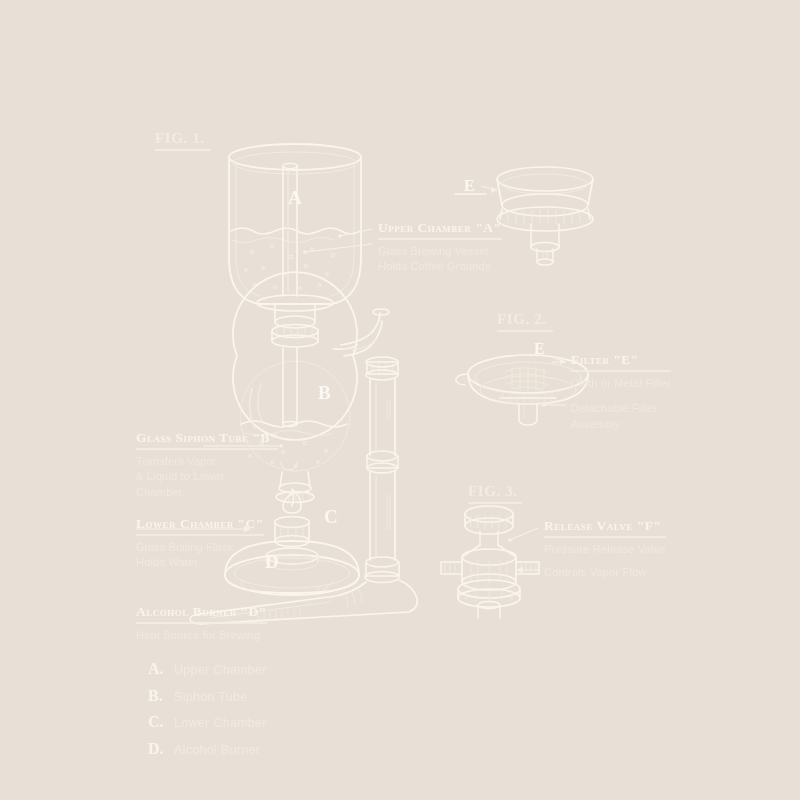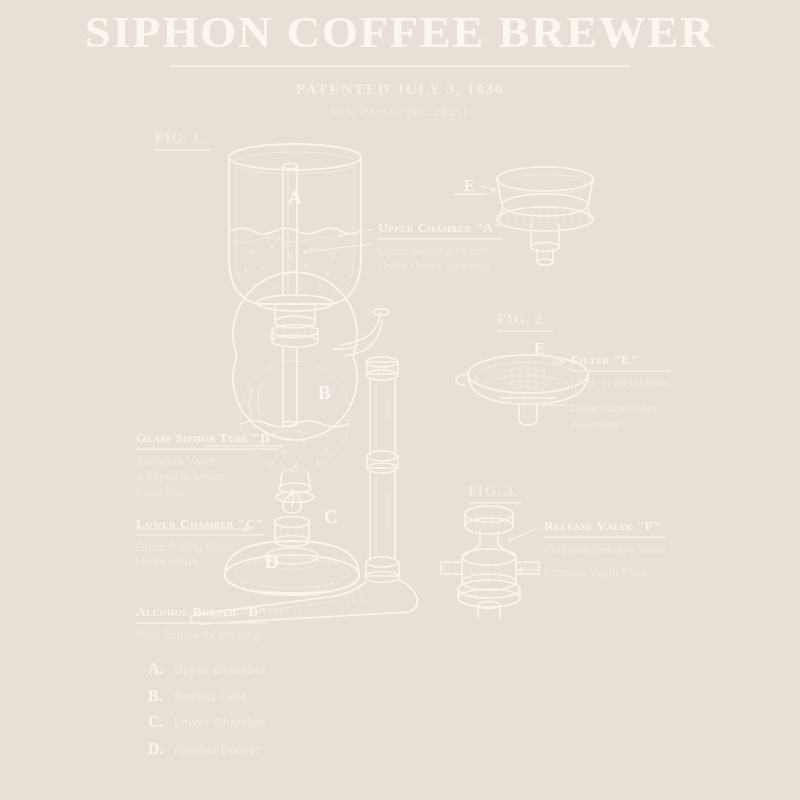--- a/index.html
+++ b/index.html
@@ -85,26 +85,20 @@
   .ink{fill:none;stroke:#FAF6EE;stroke-linecap:round;stroke-linejoin:round;}
   .ink-d{fill:none;stroke:#F3ECE0;stroke-linecap:round;}
   .lead{fill:none;stroke:#F6F1E7;stroke-width:1.1;}
   .lead-dot{fill:#F6F1E7;}
 </style>
 </head>
 <body>
 
 <div id="sheet">
 
-  <div class="hdr">
-    <div class="title">SIPHON COFFEE BREWER</div>
-    <div class="rule"></div>
-    <div class="sub1">PATENTED JULY 3, 1830</div>
-    <div class="sub2">U.S. Patent No. 20231</div>
-  </div>
 
   <div class="figcap" style="left:155px;top:130px;">
     <div class="t">FIG. 1.</div>
     <div class="u" style="width:56px;"></div>
   </div>
   <div class="figcap" style="left:497px;top:311px;">
     <div class="t">FIG. 2.</div>
     <div class="u" style="width:56px;"></div>
   </div>
   <div class="figcap" style="left:468px;top:483px;">

